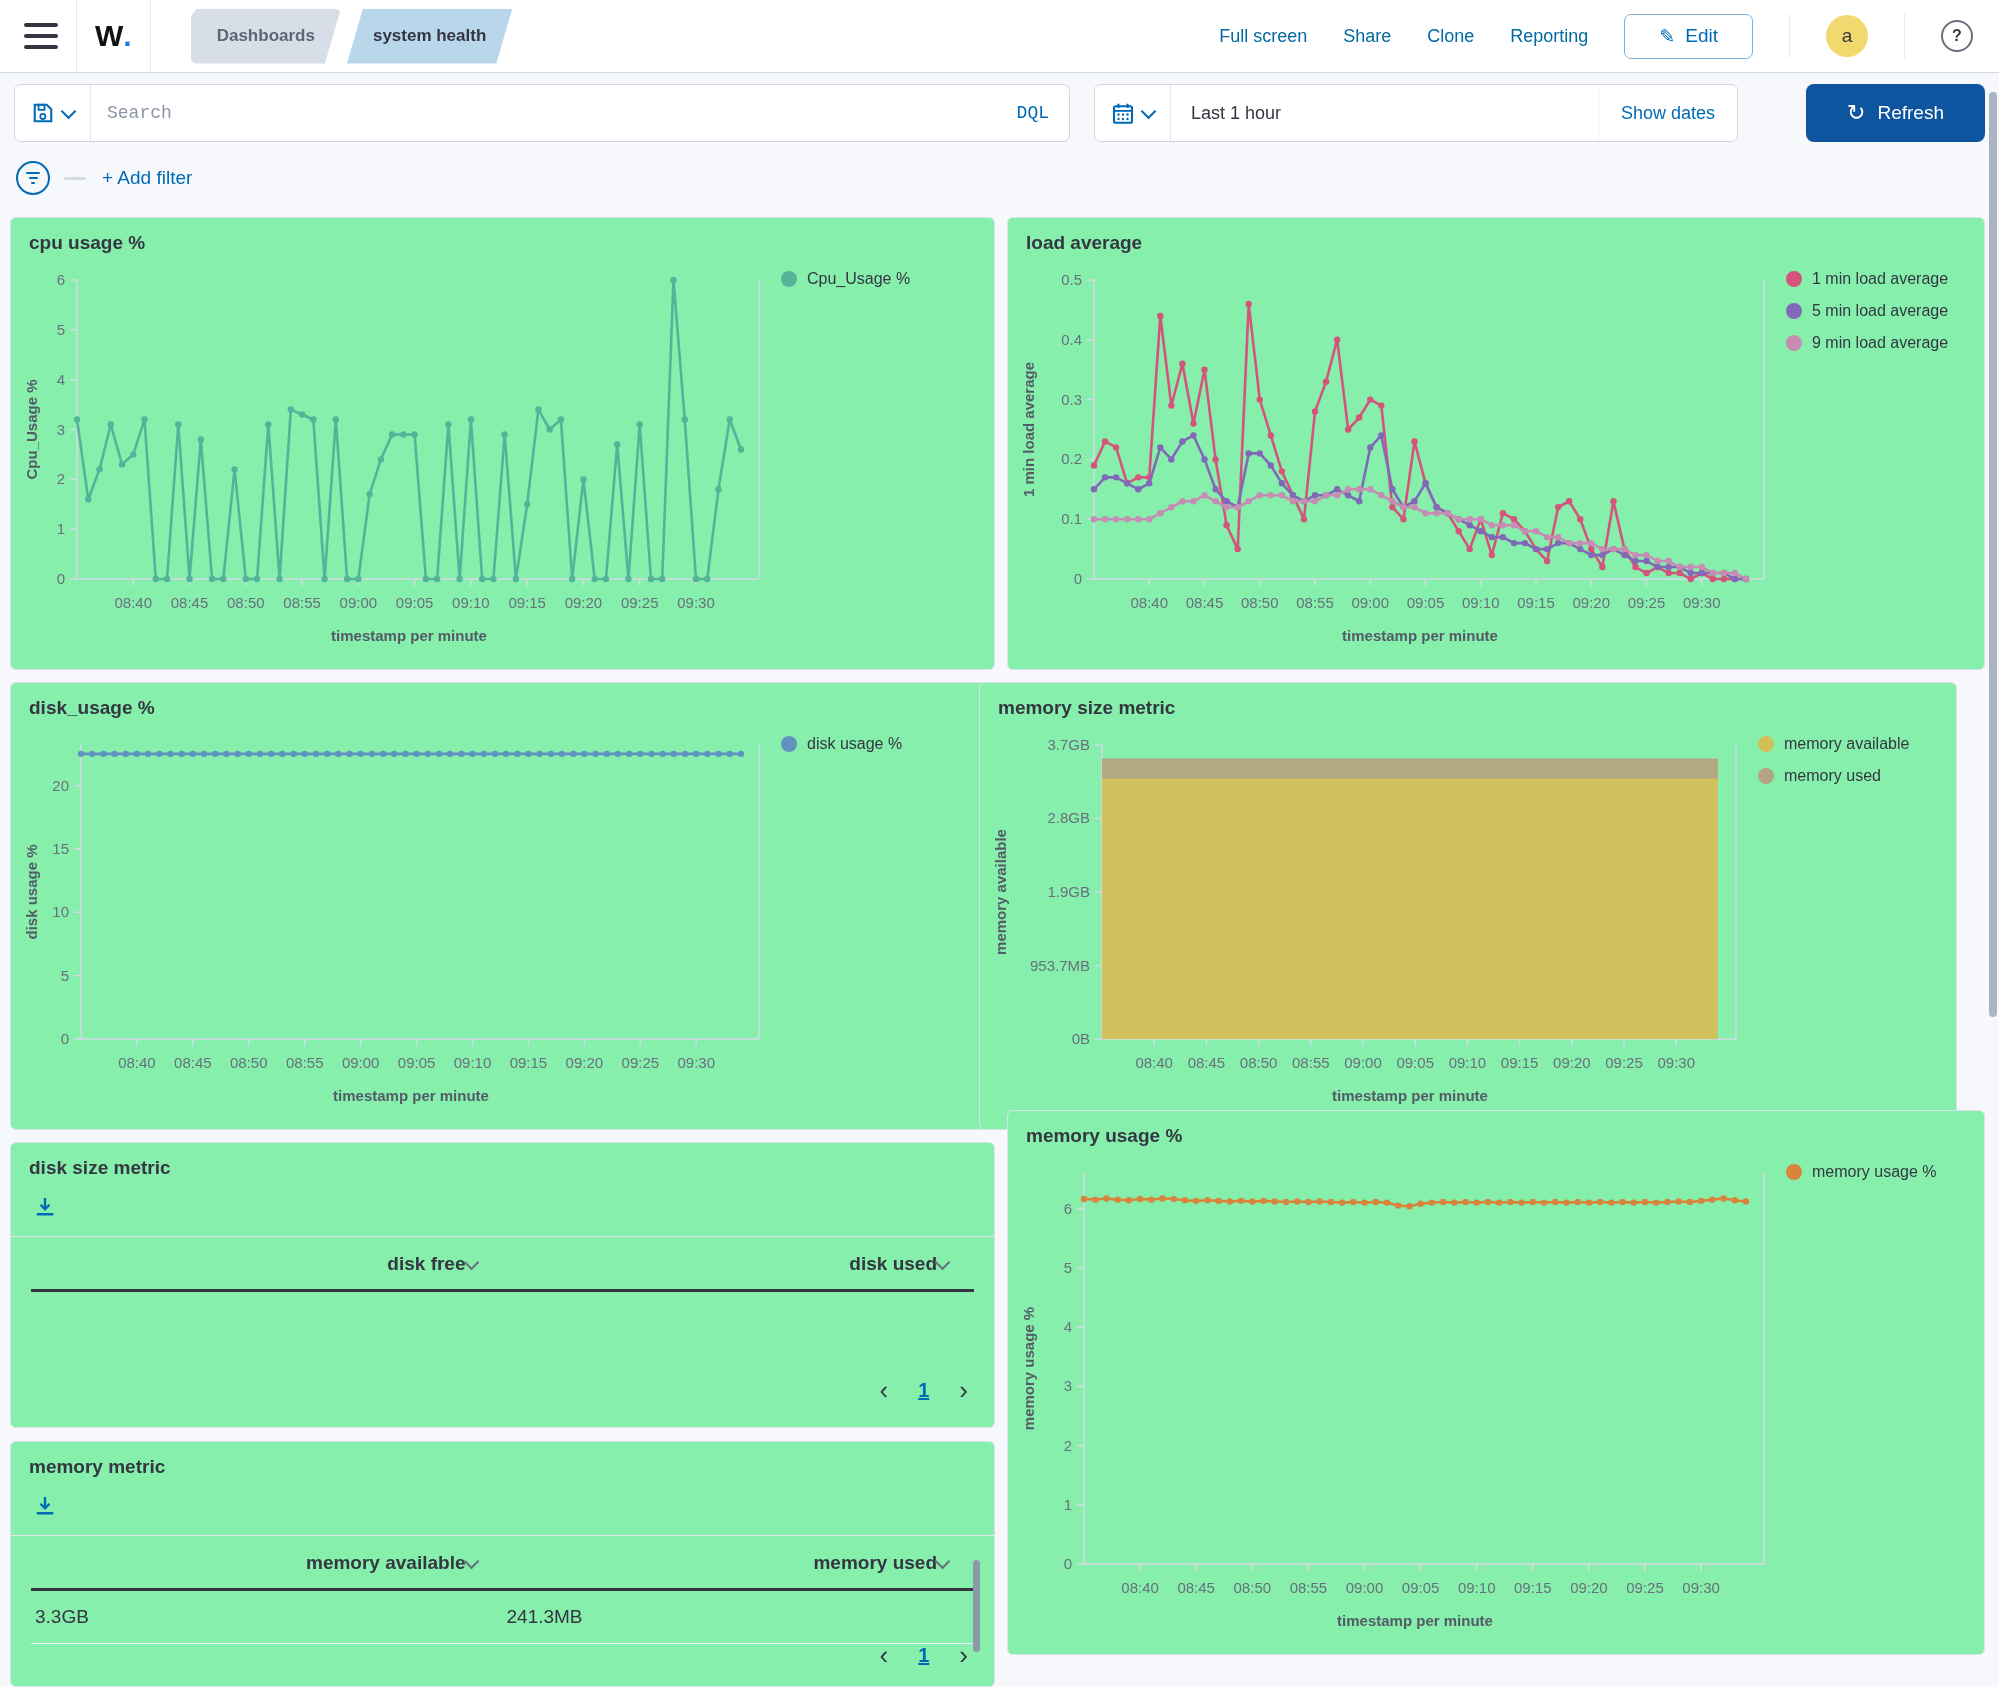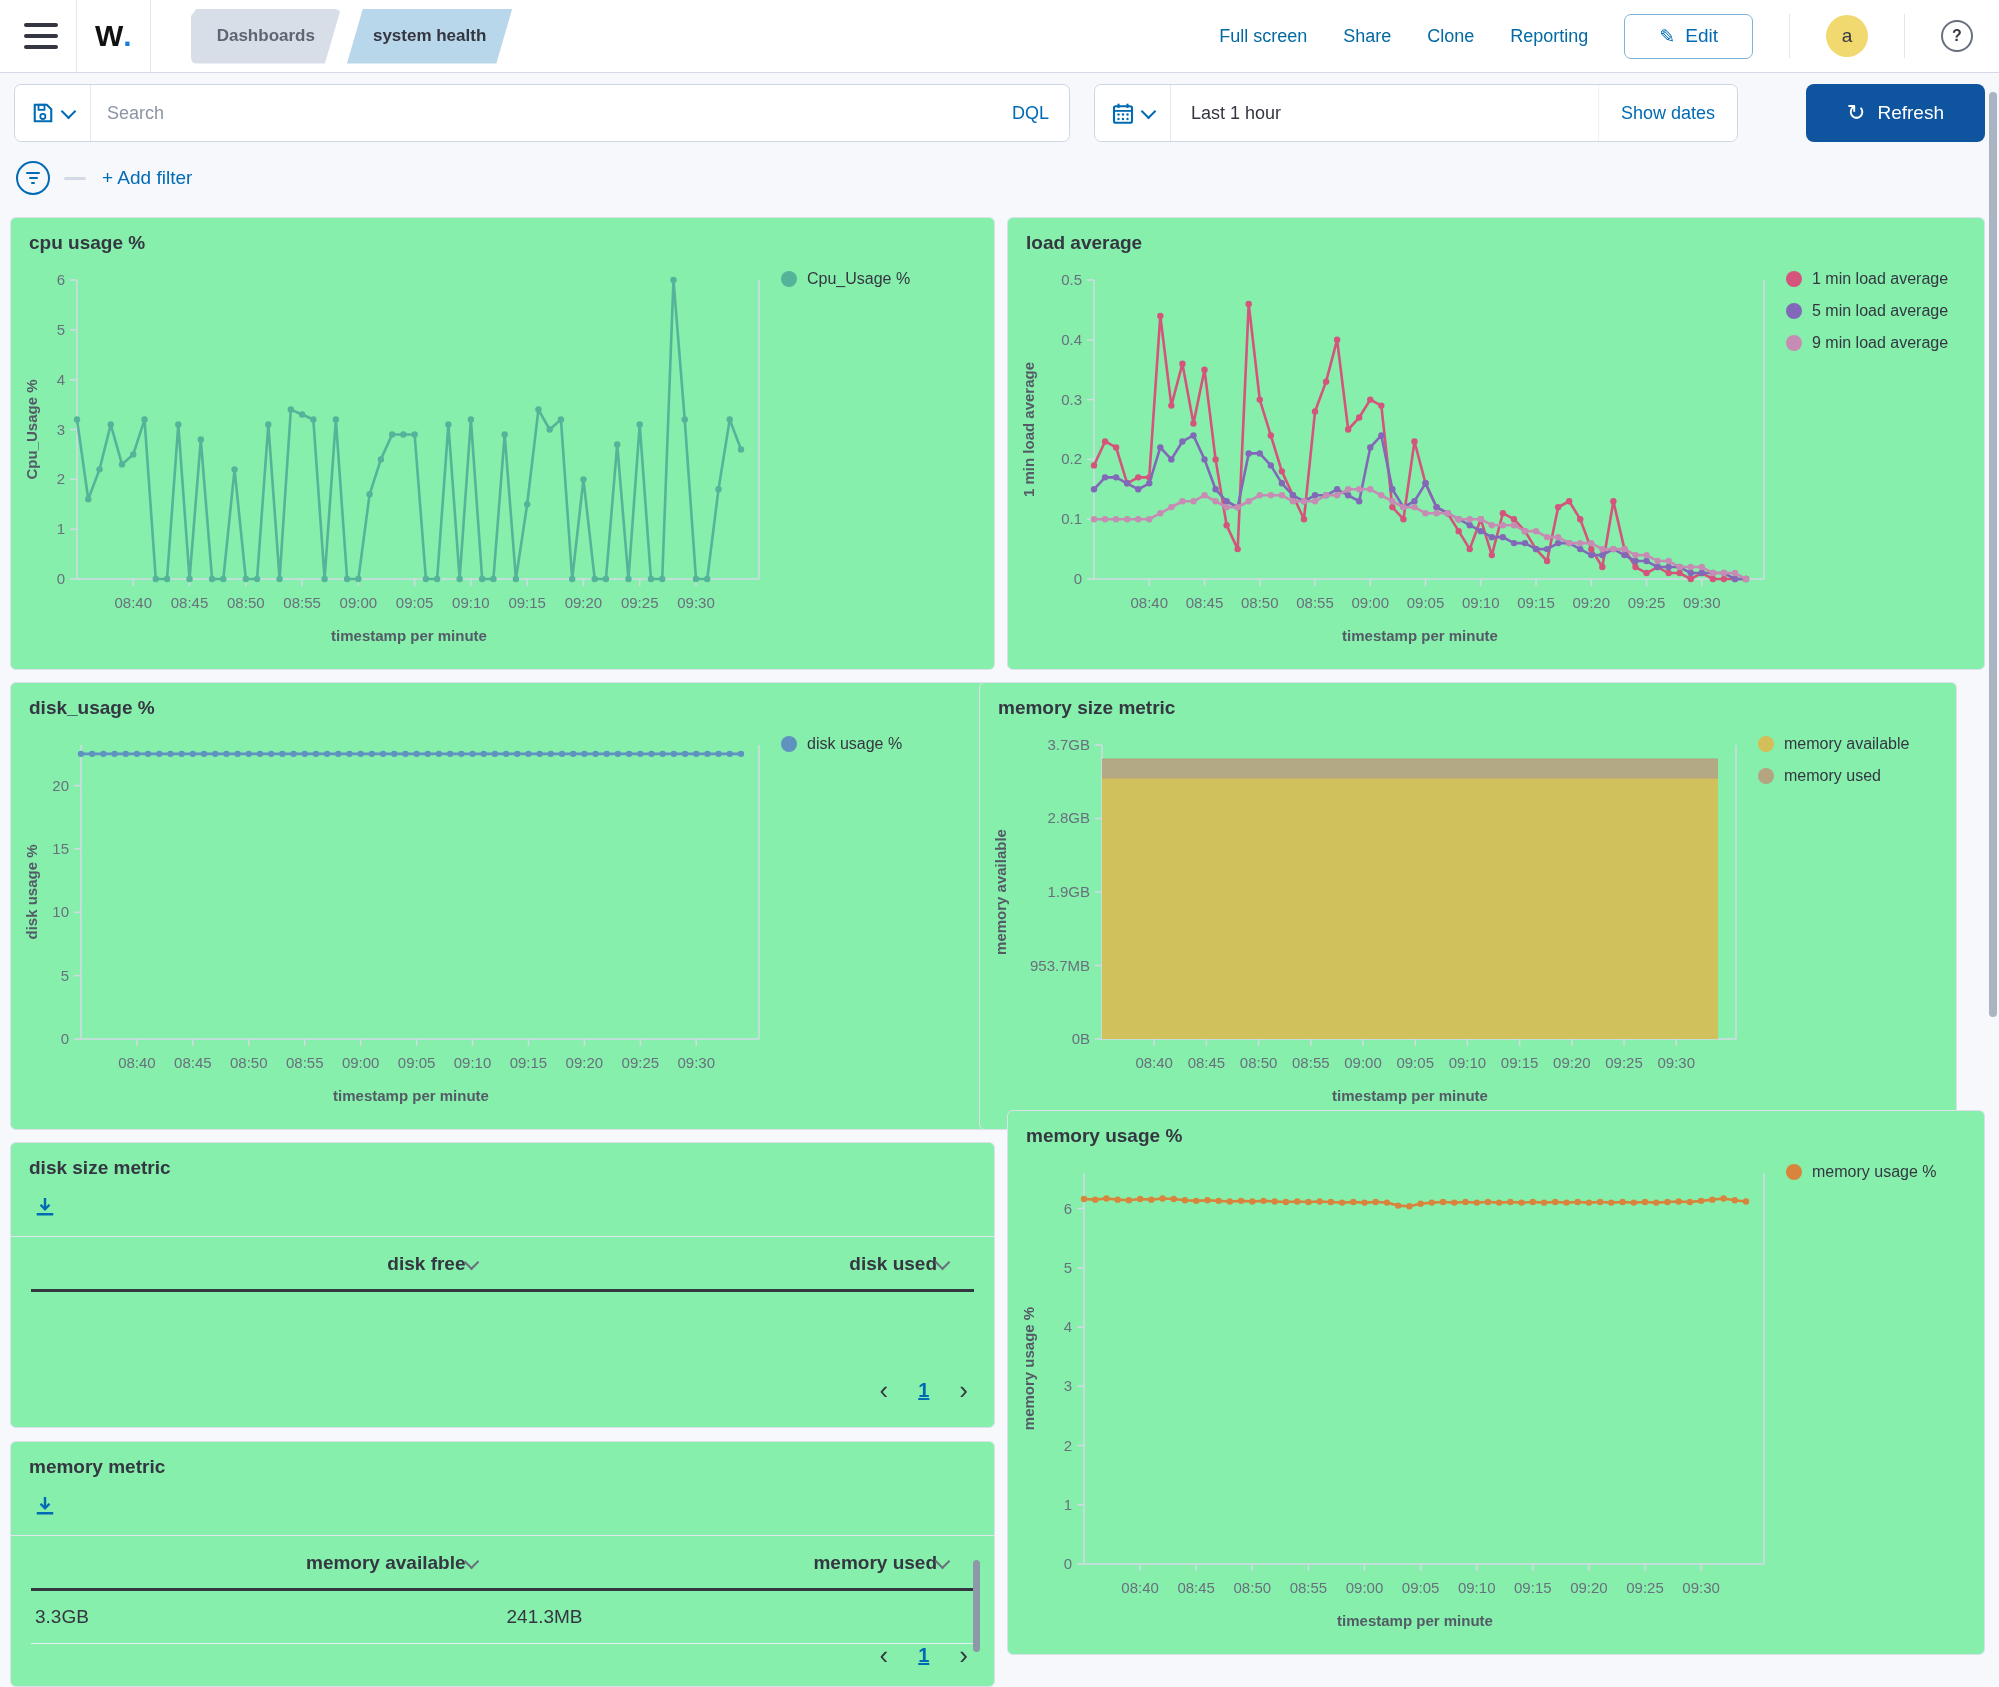--- a/index.html
+++ b/index.html
@@ -18,21 +18,21 @@
   .crumb.blue{background:#b9d7ea;color:#343741;margin-left:6px;clip-path:polygon(16px 0,100% 0,calc(100% - 16px) 100%,0 100%);}
   .hdr-right{margin-left:auto;display:flex;align-items:center;gap:36px;padding-right:26px;}
   .hdr-link{color:#0369a1;font-size:18px;cursor:pointer;text-decoration:none;}
   .edit-btn{display:flex;align-items:center;gap:10px;border:1px solid #7fb2d8;color:#006bb4;background:#fff;font-size:19px;border-radius:7px;padding:10px 34px;cursor:pointer;font-family:inherit;}
   .avatar{width:42px;height:42px;border-radius:50%;background:#f1d86f;color:#343741;font-size:19px;display:flex;align-items:center;justify-content:center;cursor:pointer;}
   .help-circle{width:28px;height:28px;border-radius:50%;border:2px solid #69707d;color:#343741;font-size:16px;font-weight:bold;display:flex;align-items:center;justify-content:center;cursor:pointer;}
   .vline{width:1px;height:44px;background:#e3e8f0;}
 
   
   .qbox{position:absolute;top:84px;height:58px;background:#fff;border:1px solid #cfd6e3;border-radius:7px;display:flex;align-items:center;box-sizing:border-box;}
-  .search-box{left:14px;width:1056px;}
+  .search-box{left:14px;width:1056px;font-family:Liberation Mono, monospace;}
   .date-box{left:1094px;width:644px;justify-content:space-between;}
   .icon-cell{display:flex;align-items:center;gap:8px;padding:0 16px;height:100%;border-right:1px solid #e3e8f0;cursor:pointer;}
   .chev{width:9px;height:9px;border-right:2px solid #006bb4;border-bottom:2px solid #006bb4;transform:rotate(45deg);margin-top:-4px;}
   .chev.gray{border-color:#69707d;}
   .search-input{flex:1;border:none;outline:none;font-size:18px;color:#343741;padding:0 16px;font-family:inherit;background:transparent;}
   .search-input::placeholder{color:#8b95a5;}
   .dql{color:#006bb4;font-size:18px;padding:0 20px;cursor:pointer;}
   .timerange{flex:1;font-size:18px;color:#343741;padding:0 20px;cursor:pointer;}
   .showdates{color:#006bb4;font-size:18px;padding:0 22px;cursor:pointer;border-left:1px solid #eef1f6;height:100%;display:flex;align-items:center;}
   .refresh-btn{position:absolute;left:1806px;top:84px;width:179px;height:58px;background:#0e549f;color:#fff;border:none;border-radius:8px;font-size:19px;display:flex;align-items:center;justify-content:center;gap:12px;cursor:pointer;font-family:inherit;}

